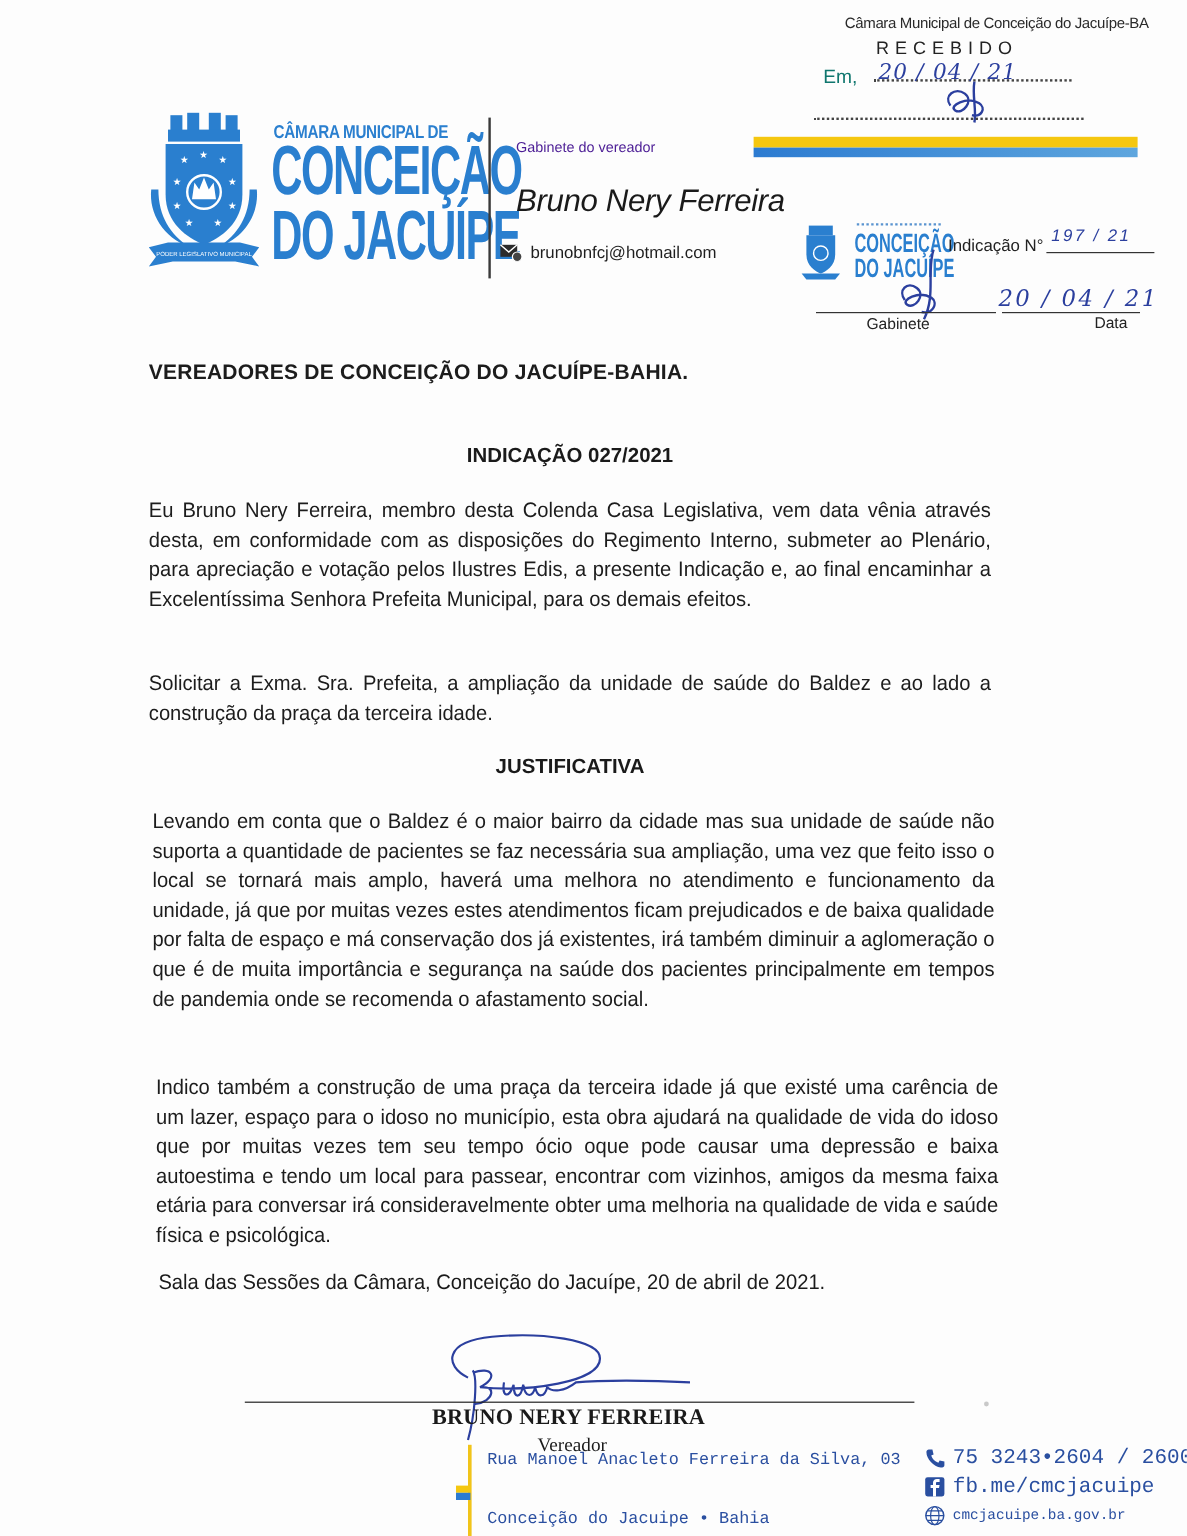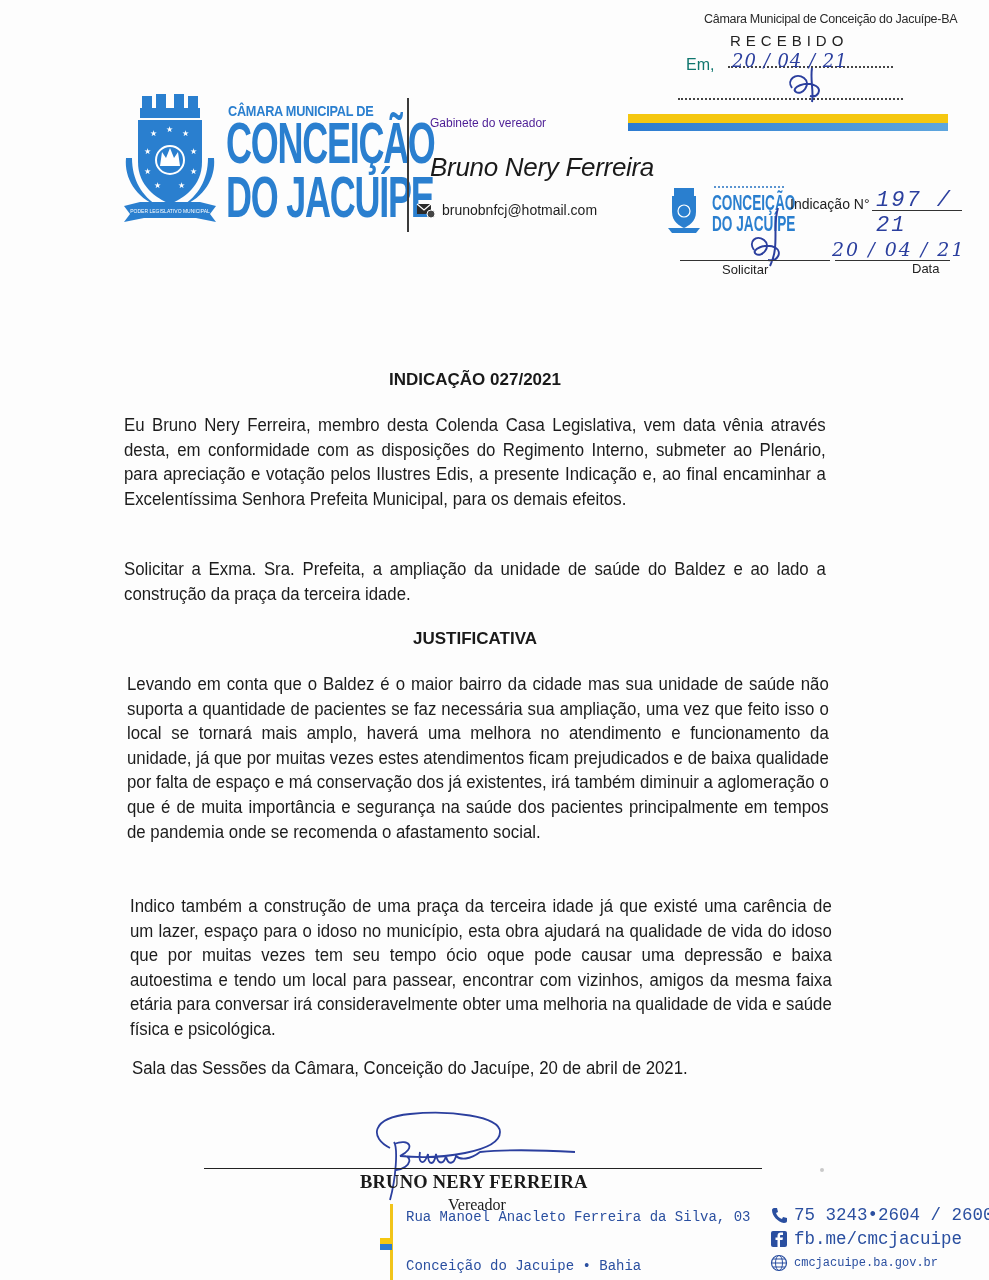--- a/index.html
+++ b/index.html
@@ -35,21 +35,21 @@
     .flag-stripe .b { height: 8px; background: linear-gradient(to right, #2c7bd1, #5ea6de); }
 
     
     .stamp-ind { position: absolute; left: 650px; top: 176px; width: 320px; height: 110px; }
     .stamp-ind .mini-crest { position: absolute; left: 16px; top: 10px; width: 36px; height: 48px; }
     .stamp-ind .mini-t1 { position: absolute; left: 62px; top: 16px; font-weight: bold; font-size: 22px; color: #2a7fcf; transform: scaleX(0.62); transform-origin: left; line-height: 1; white-space: nowrap; }
     .stamp-ind .mini-t2 { position: absolute; left: 62px; top: 37px; font-weight: bold; font-size: 22px; color: #2a7fcf; transform: scaleX(0.62); transform-origin: left; line-height: 1; white-space: nowrap; }
     .stamp-ind .mini-small { position: absolute; left: 64px; top: 10px; width: 70px; height: 4px; border-top: 2px dotted #5a94d0; }
     .stamp-ind .ind-label { position: absolute; left: 140px; top: 20px; font-size: 14px; color: #222; }
     .stamp-ind .ind-line { position: absolute; left: 222px; top: 34px; width: 90px; border-bottom: 1px solid #333; }
-    .stamp-ind .ind-val { position: absolute; left: 226px; top: 12px; font-family: Liberation Mono, monospace; font-style: italic; font-size: 22px; color: #2b3f9e; letter-spacing: 2px; }
+    .stamp-ind .ind-val { position: absolute; left: 226px; top: 12px; font-family: Liberation Sans, sans-serif; font-style: italic; font-size: 14px; color: #2b3f9e; letter-spacing: 2px; }
     .stamp-ind .srv-line { position: absolute; left: 30px; top: 84px; width: 150px; border-bottom: 1px solid #333; }
     .stamp-ind .date-line { position: absolute; left: 185px; top: 84px; width: 115px; border-bottom: 1px solid #333; }
     .stamp-ind .date-val { position: absolute; left: 182px; top: 62px; font-family: "DejaVu Serif", serif; font-style: italic; font-size: 19px; color: #2b3f9e; letter-spacing: 2px; }
     .stamp-ind .srv-label { position: absolute; left: 72px; top: 86px; font-size: 13px; color: #222; }
     .stamp-ind .date-label { position: absolute; left: 230px; top: 85px; font-size: 13px; color: #222; margin-left: 32px; }
     .stamp-ind .sig { position: absolute; left: 96px; top: 30px; width: 50px; height: 62px; }
 
     
     .doc { position: absolute; left: 124px; width: 702px; font-family: "Liberation Sans", sans-serif; color: #1c1c1c; }
     .heading { top: 296px; font-weight: bold; font-size: 17.5px; line-height: 28px; text-align: justify; text-align-last: left; letter-spacing: 0.2px; }
@@ -170,25 +170,26 @@
   <div class="mini-t2">DO JACUÍPE</div>
   <div class="ind-label">Indicação N°</div>
   <div class="ind-line"></div>
   <div class="ind-val">197 / 21</div>
   <svg class="sig" viewBox="0 0 50 62">
     <path d="M8 44 C2 36, 10 28, 18 34 C26 40, 16 52, 10 48 C4 44, 20 36, 30 42 C36 46, 32 56, 22 54 M32 2 C26 20, 34 40, 24 60" fill="none" stroke="#2b3f9e" stroke-width="2"></path>
   </svg>
   <div class="srv-line"></div>
   <div class="date-line"></div>
   <div class="date-val">20 / 04 / 21</div>
-  <div class="srv-label">Solicitar</div>
+  <div class="srv-label">Gabinete</div>
   <div class="date-label">Data</div>
 </div>
 
 <div class="doc heading">
+  <span>VEREADORES DE CONCEIÇÃO DO JACUÍPE-BAHIA.</span>
 </div>
 
 <div class="ind-title">INDICAÇÃO 027/2021</div>
 
 <div class="doc para p1">Eu Bruno Nery Ferreira, membro desta Colenda Casa Legislativa, vem data vênia através desta, em conformidade com as disposições do Regimento Interno, submeter ao Plenário, para apreciação e votação pelos Ilustres Edis, a presente Indicação e, ao final encaminhar a Excelentíssima Senhora Prefeita Municipal, para os demais efeitos.</div>
 <div class="doc para p2">Solicitar a Exma. Sra. Prefeita, a ampliação da unidade de saúde do Baldez e ao lado a construção da praça da terceira idade.</div>
 
 <div class="just-title">JUSTIFICATIVA</div>
 
 <div class="doc para p3">Levando em conta que o Baldez é o maior bairro da cidade mas sua unidade de saúde não suporta a quantidade de pacientes se faz necessária sua ampliação, uma vez que feito isso o local se tornará mais amplo, haverá uma melhora no atendimento e funcionamento da unidade, já que por muitas vezes estes atendimentos ficam prejudicados e de baixa qualidade por falta de espaço e má conservação dos já existentes, irá também diminuir a aglomeração o que é de muita importância e segurança na saúde dos pacientes principalmente em tempos de pandemia onde se recomenda o afastamento social.</div>

